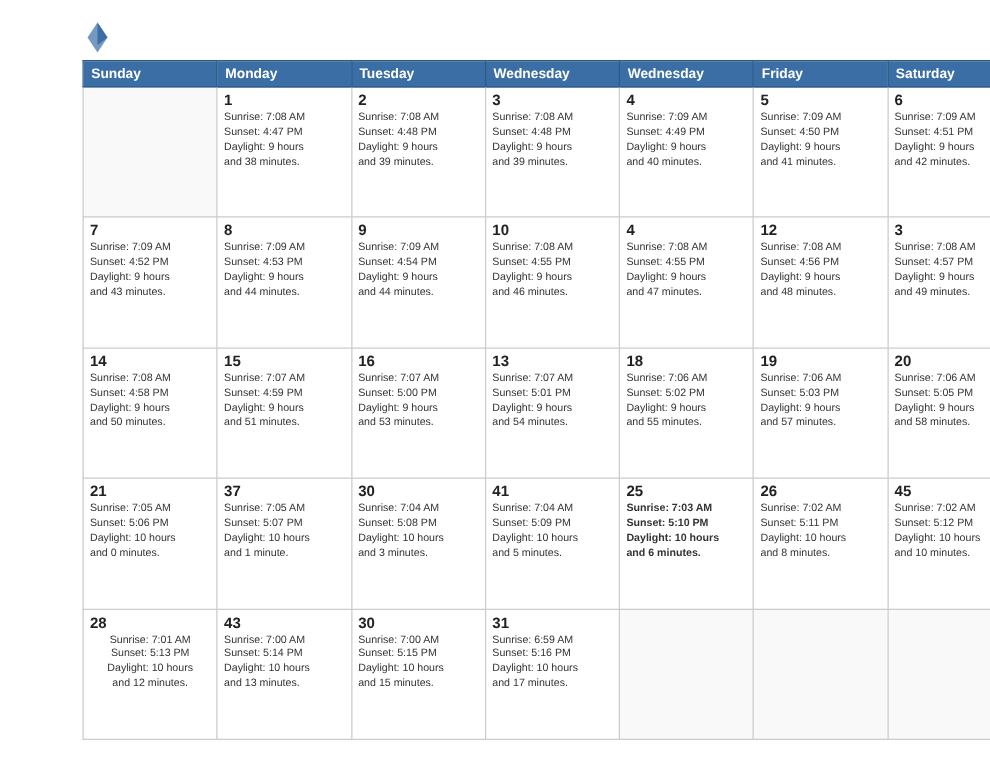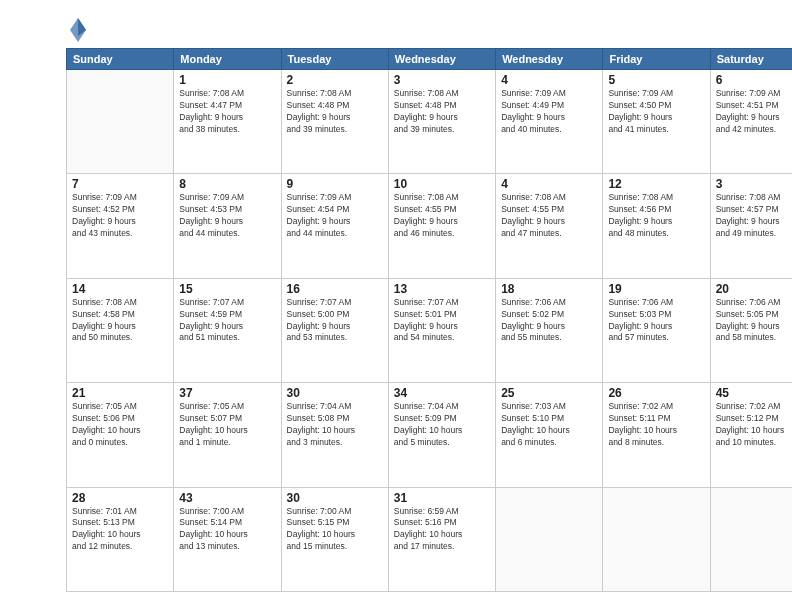--- a/index.html
+++ b/index.html
@@ -297,29 +297,29 @@
 and 1 minute.</div>
           </td>
           <td>
             <span class="day-num">30</span>
             <div class="cell-info" style="white-space: pre-line;">Sunrise: 7:04 AM
 Sunset: 5:08 PM
 Daylight: 10 hours
 and 3 minutes.</div>
           </td>
           <td>
-            <span class="day-num">34</span>
+            <span class="day-num">41</span>
             <div class="cell-info" style="white-space: pre-line;">Sunrise: 7:04 AM
 Sunset: 5:09 PM
 Daylight: 10 hours
 and 5 minutes.</div>
           </td>
           <td>
             <span class="day-num">25</span>
-            <div class="cell-info" style="white-space: pre-line;">Sunrise: 7:03 AM
+            <div class="cell-info" style="white-space: pre-line; font-weight: bold;">Sunrise: 7:03 AM
 Sunset: 5:10 PM
 Daylight: 10 hours
 and 6 minutes.</div>
           </td>
           <td>
             <span class="day-num">26</span>
             <div class="cell-info" style="white-space: pre-line;">Sunrise: 7:02 AM
 Sunset: 5:11 PM
 Daylight: 10 hours
 and 8 minutes.</div>
@@ -328,21 +328,21 @@
             <span class="day-num">45</span>
             <div class="cell-info" style="white-space: pre-line;">Sunrise: 7:02 AM
 Sunset: 5:12 PM
 Daylight: 10 hours
 and 10 minutes.</div>
           </td>
         </tr>
         <tr>
           <td>
             <span class="day-num">28</span>
-            <div class="cell-info" style="white-space: pre-line;">Sunrise: 7:01 AM
+            <div class="cell-info" style="white-space: pre-line; text-align: center;">Sunrise: 7:01 AM
 Sunset: 5:13 PM
 Daylight: 10 hours
 and 12 minutes.</div>
           </td>
           <td>
             <span class="day-num">43</span>
             <div class="cell-info" style="white-space: pre-line;">Sunrise: 7:00 AM
 Sunset: 5:14 PM
 Daylight: 10 hours
 and 13 minutes.</div>

